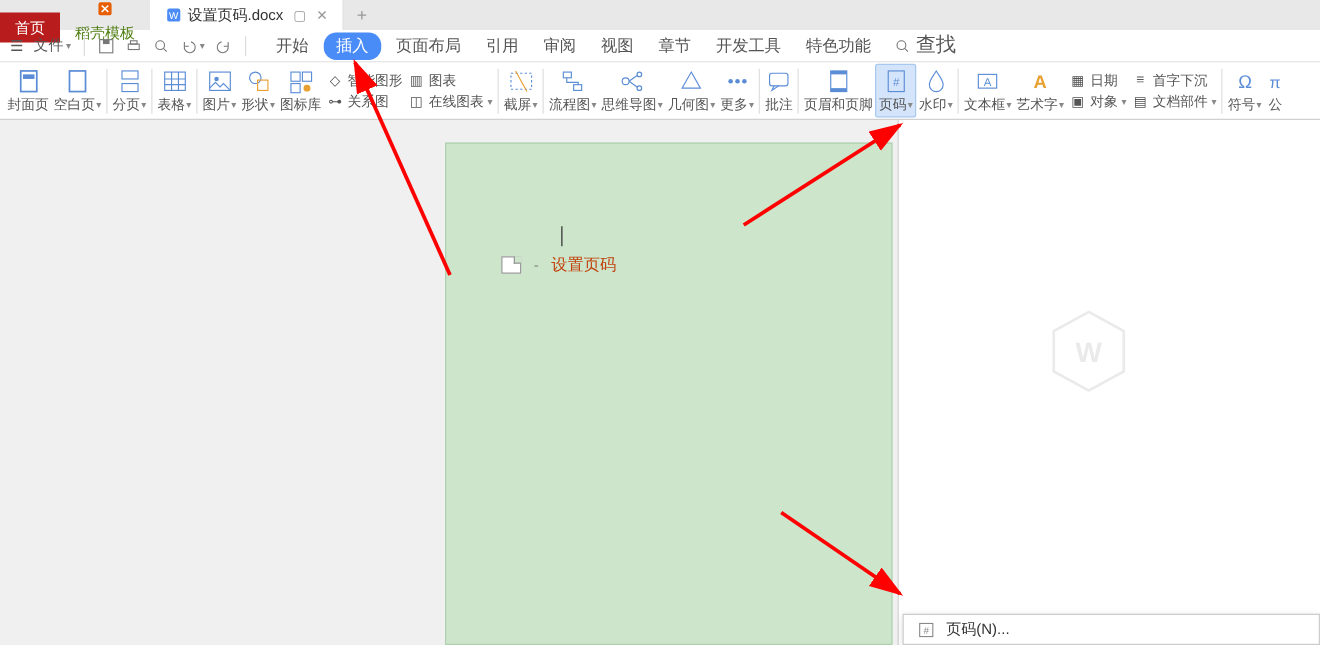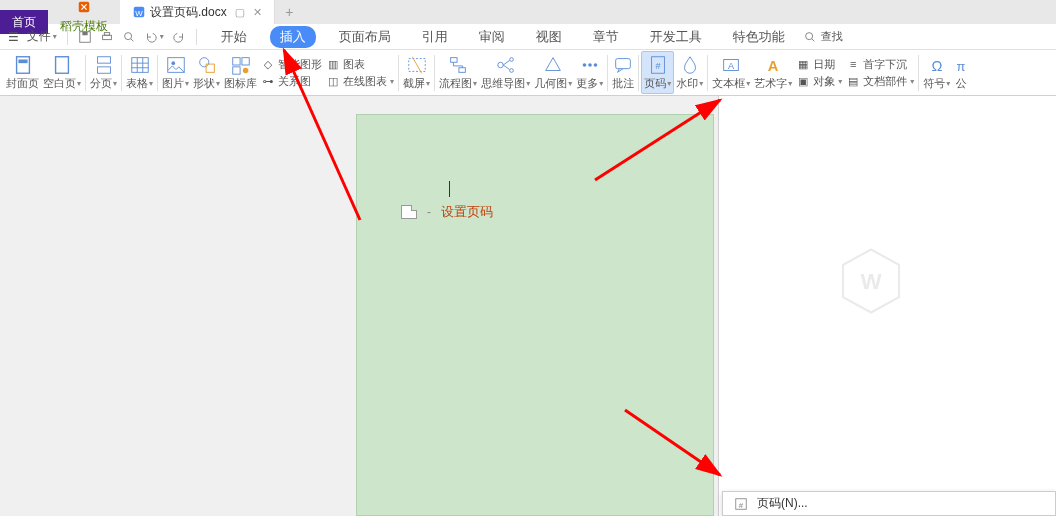--- a/index.html
+++ b/index.html
@@ -1,35 +1,35 @@
 <!DOCTYPE html>
 <html><head>
 <meta charset="utf-8">
 <style>
   * { margin: 0; padding: 0; box-sizing: border-box; font-family: "Microsoft YaHei", sans-serif; }
   body { width: 1056px; height: 516px; background: #f5f5f5; overflow: hidden; position: relative; }
 
   
   .tab-bar { display: flex; height: 24px; background: #e8e8e8; align-items: center; }
   .tab { display: flex; align-items: center; padding: 0 12px; height: 24px; font-size: 12px; cursor: pointer; gap: 4px; }
-  .tab.home { background: #4c1d95; color: #fff; margin-top: 20px; }
+  .tab.home { background: #b91c1c; color: #fff; margin-top: 20px; }
   .tab.template { background: #e8e8e8; color: #4d7c0f; flex-direction: column; }
   .tab.doc { background: #fff; color: #333; border-right: 1px solid #ddd; }
   .tab-icon { width: 14px; height: 14px; display: inline-flex; align-items: center; justify-content: center; }
   .tab-controls { margin-left: 4px; display: flex; gap: 8px; color: #999; font-size: 11px; }
   .plus-tab { margin-left: 10px; color: #999; font-size: 14px; }
 
   
   .quick-bar { display: flex; align-items: center; height: 26px; background: #fff; border-bottom: 1px solid #e0e0e0; gap: 4px; padding: 0 6px; }
   .qb-item { display: flex; align-items: center; gap: 2px; font-size: 12px; color: #555; cursor: pointer; padding: 0 2px; }
   .qb-sep { width: 1px; height: 16px; background: #ddd; margin: 0 4px; }
   .menu-tab { font-size: 13px; color: #555; padding: 2px 8px; cursor: pointer; }
   .menu-tab.active { background: #4a8cf7; color: #fff; border-radius: 10px; padding: 2px 10px; }
-  .menu-tabs { display: flex; gap: 15px; align-items: center; margin-left: 8px; }
-  .search-area { display: flex; align-items: center; gap: 4px; font-size: 11px; color: #555; margin-left: 6px; }
+  .menu-tabs { display: flex; gap: 4px; align-items: center; margin-left: 8px; }
+  .search-area { display: flex; align-items: center; gap: 4px; font-size: 16px; color: #555; margin-left: 6px; }
 
   
   .ribbon { display: flex; height: 46px; background: #fff; border-bottom: 1px solid #d0d0d0; padding: 0 4px; align-items: center; }
   .rib-big { display: flex; flex-direction: column; align-items: center; gap: 0; cursor: pointer; padding: 2px 2px; }
   .rib-big.selected { background: #d4e4fa; border: 1px solid #a8c8f0; border-radius: 2px; }
   .rib-icon { width: 22px; height: 22px; display: flex; align-items: center; justify-content: center; }
   .rib-label { font-size: 11px; color: #555; white-space: nowrap; display: flex; align-items: center; gap: 1px; }
   .rib-sep { width: 1px; height: 36px; background: #e0e0e0; margin: 0 2px; }
   .rib-stack { display: flex; flex-direction: column; gap: 2px; padding: 0 2px; }
   .rib-small { display: flex; align-items: center; gap: 3px; font-size: 11px; color: #555; cursor: pointer; white-space: nowrap; }
@@ -328,20 +328,30 @@
   <div class="rib-big">
     <span class="rib-icon">
         <svg viewBox="0 0 24 24" width="22" height="22">
           <rect x="4" y="5" width="16" height="11" rx="2" fill="none" stroke="#5b8dd6"></rect>
           <path d="M8 16l-2 4 6-4" fill="none" stroke="#5b8dd6"></path>
         </svg>
       </span>
     <span class="rib-label">批注</span>
   </div>
   <div class="rib-sep"></div>
+  <div class="rib-big">
+    <span class="rib-icon">
+        <svg viewBox="0 0 24 24" width="22" height="22">
+          <rect x="5" y="3" width="14" height="18" fill="none" stroke="#5b8dd6"></rect>
+          <rect x="5" y="3" width="14" height="3" fill="#5b8dd6"></rect>
+          <rect x="5" y="18" width="14" height="3" fill="#5b8dd6"></rect>
+        </svg>
+      </span>
+    <span class="rib-label">页眉和页脚</span>
+  </div>
   <div class="rib-big selected">
     <span class="rib-icon">
         <svg viewBox="0 0 24 24" width="22" height="22">
           <rect x="5" y="3" width="14" height="18" fill="none" stroke="#5b8dd6"></rect>
           <text x="12" y="16" font-size="10" fill="#5b8dd6" text-anchor="middle">#</text>
         </svg>
       </span>
     <span class="rib-label">
         <span>页码</span>
         <span class="dd">▾</span>

